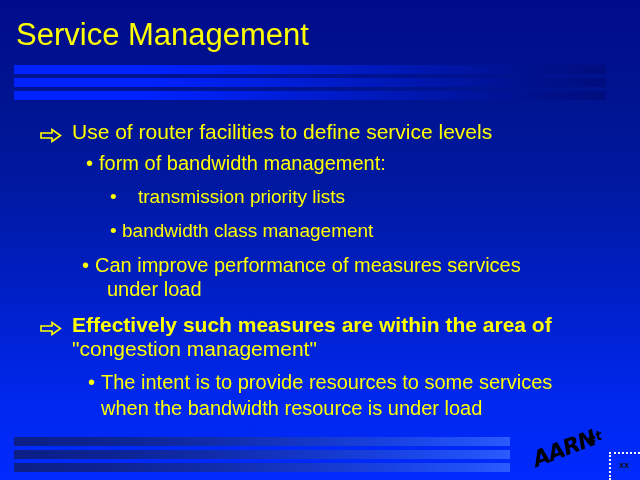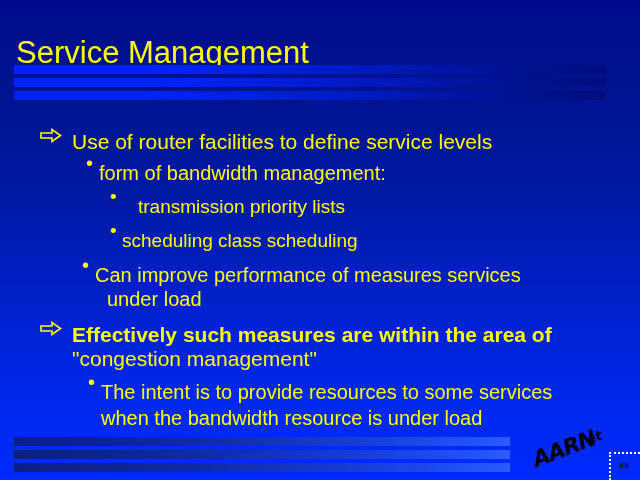--- a/index.html
+++ b/index.html
@@ -14,21 +14,21 @@
     overflow: hidden;
     background: linear-gradient(to bottom, #000b8c 0%, #00138f 18%, #0019a0 38%, #0020c8 62%, #0028ef 84%, #002afe 100%);
     font-family: "Liberation Sans", sans-serif;
     -webkit-font-smoothing: none;
   }
 
   
   #title {
     position: absolute;
     left: 16px;
-    top: 35px;
+    top: 17px;
     font-size: 31px;
     line-height: 36px;
     color: #ffff00;
     white-space: nowrap;
     letter-spacing: 0px;
   }
 
   
   .bar-group {
     position: absolute;
@@ -57,21 +57,20 @@
   #body {
     position: absolute;
     left: 0;
     top: 0;
     width: 640px;
   }
   .line {
     position: absolute;
     color: #ffff00;
     white-space: pre;
-    margin-top: 10px;
   }
   .lvl1 { font-size: 21px; line-height: 25px; }
   .lvl2 { font-size: 20px; line-height: 24px; }
   .lvl3 { font-size: 19px; line-height: 23px; }
 
   
   .arrow-bullet {
     position: absolute;
     width: 22px;
     height: 15px;
@@ -158,21 +157,21 @@
     </span>
     <div class="line lvl1" style="left:72px; top:119px;">Use of router facilities to define service levels</div>
 
     <span class="dot-bullet lvl2" style="left:86px; top:151px;">•</span>
     <div class="line lvl2" style="left:99px; top:151px;">form of bandwidth management:</div>
 
     <span class="dot-bullet lvl3" style="left:110px; top:185px;">•</span>
     <div class="line lvl3" style="left:138px; top:185px;">transmission priority lists</div>
 
     <span class="dot-bullet lvl3" style="left:110px; top:219px;">•</span>
-    <div class="line lvl3" style="left:122px; top:219px;">scheduling class scheduling</div>
+    <div class="line lvl3" style="left:122px; top:219px;">bandwidth class management</div>
 
     <span class="dot-bullet lvl2" style="left:82px; top:253px;">•</span>
     <div class="line lvl2" style="left:95px; top:253px;">Can improve performance of measures services</div>
     <div class="line lvl2" style="left:107px; top:277px;">under load</div>
 
     <span class="arrow-bullet" style="left:40px; top:321px;">
       <svg width="22" height="15" viewBox="0 0 22 15">
         <path d="M1 5 H12 V1.5 L20.5 7.5 L12 13.5 V10 H1 Z" fill="none" stroke="#ffff00" stroke-width="1.6"></path>
       </svg>
     </span>

